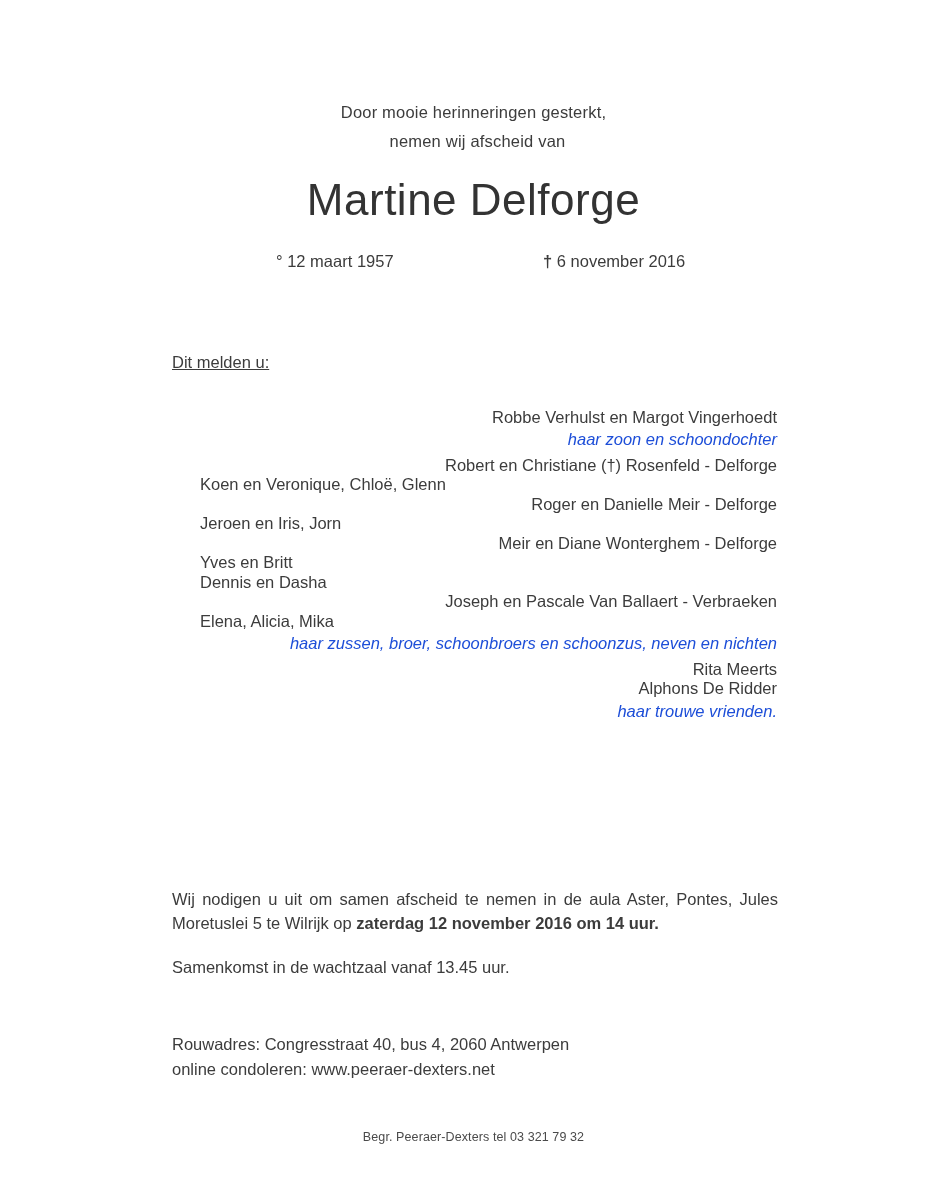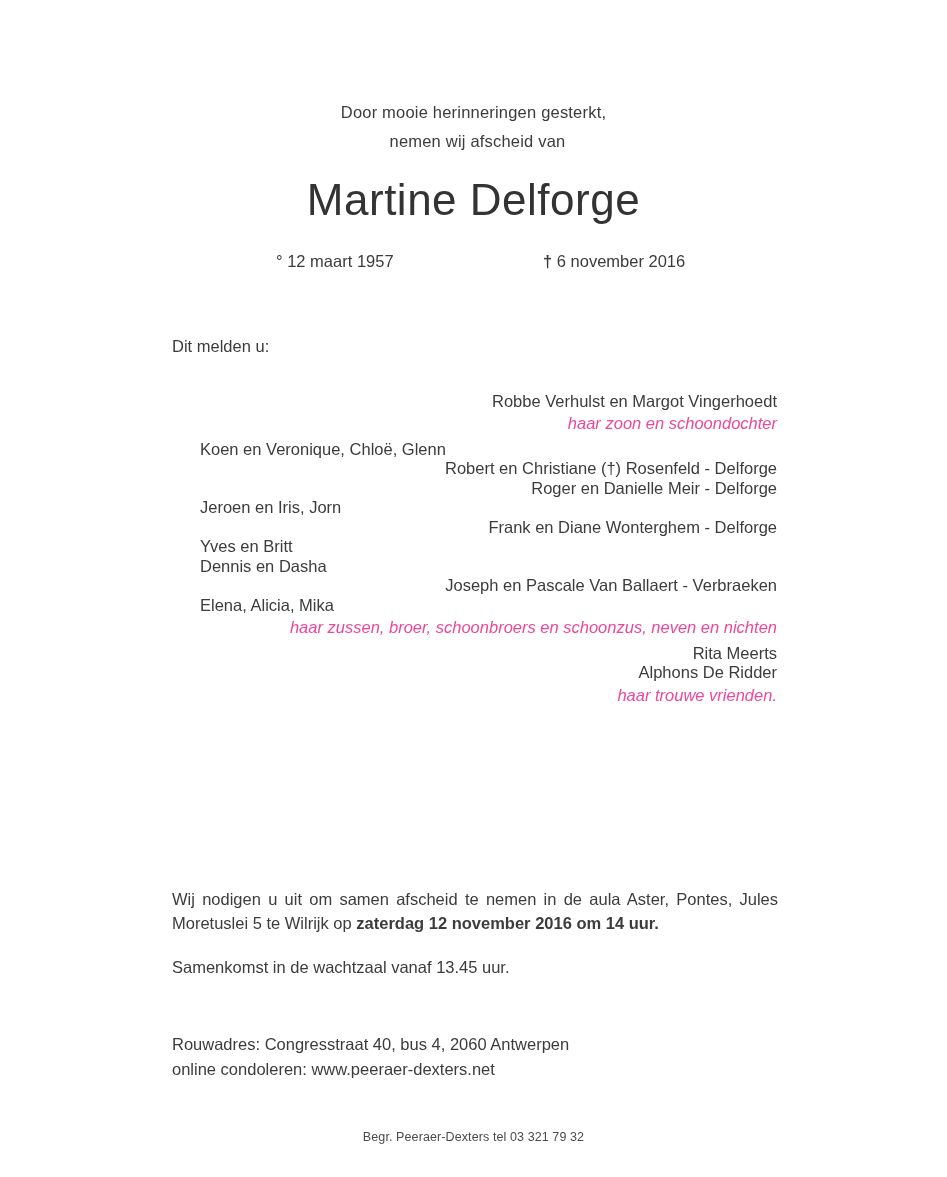--- a/index.html
+++ b/index.html
@@ -68,35 +68,35 @@
   
   .body-block {
     position: absolute;
     left: 172px;
     top: 338px;
     width: 605px;
     font-size: 16.5px;
     line-height: 1.0;
     color: #3c3c3c;
   }
-  .lead { margin: 0 0 0 0; }
+  .lead { margin: 16px 0 0 0; text-decoration: underline; }
 
   .family {
     margin-top: 38px;
   }
   .fam-line {
     white-space: nowrap;
     margin-bottom: 3px;
   }
   .fam-line.main { margin-left: 0; text-align: right; }
   .fam-line.sub  { margin-left: 28px; }
   .rel {
     text-align: right;
     font-style: italic;
-    color: #ec4899;
+    color: #1d4ed8;
     margin: 6px 0 9px 0;
   }
 
   
   .ceremony {
     position: absolute;
     left: 172px;
     top: 888px;
     width: 606px;
     font-size: 16.5px;
@@ -148,25 +148,25 @@
 
   <div class="body-block">
     <div class="lead">Dit melden u:</div>
 
     <div class="family">
       <div class="fam-line main">Robbe Verhulst en Margot Vingerhoedt</div>
       <div class="rel">haar zoon en schoondochter</div>
     </div>
 
     <div>
+      <div class="fam-line main">Robert en Christiane (†) Rosenfeld - Delforge</div>
       <div class="fam-line sub">Koen en Veronique, Chloë, Glenn</div>
-      <div class="fam-line main">Robert en Christiane (†) Rosenfeld - Delforge</div>
       <div class="fam-line main">Roger en Danielle Meir - Delforge</div>
       <div class="fam-line sub">Jeroen en Iris, Jorn</div>
-      <div class="fam-line main">Frank en Diane Wonterghem - Delforge</div>
+      <div class="fam-line main">Meir en Diane Wonterghem - Delforge</div>
       <div class="fam-line sub">Yves en Britt</div>
       <div class="fam-line sub">Dennis en Dasha</div>
       <div class="fam-line main">Joseph en Pascale Van Ballaert - Verbraeken</div>
       <div class="fam-line sub">Elena, Alicia, Mika</div>
       <div class="rel">haar zussen, broer, schoonbroers en schoonzus, neven en nichten</div>
     </div>
 
     <div>
       <div class="fam-line main">Rita Meerts</div>
       <div class="fam-line main">Alphons De Ridder</div>

